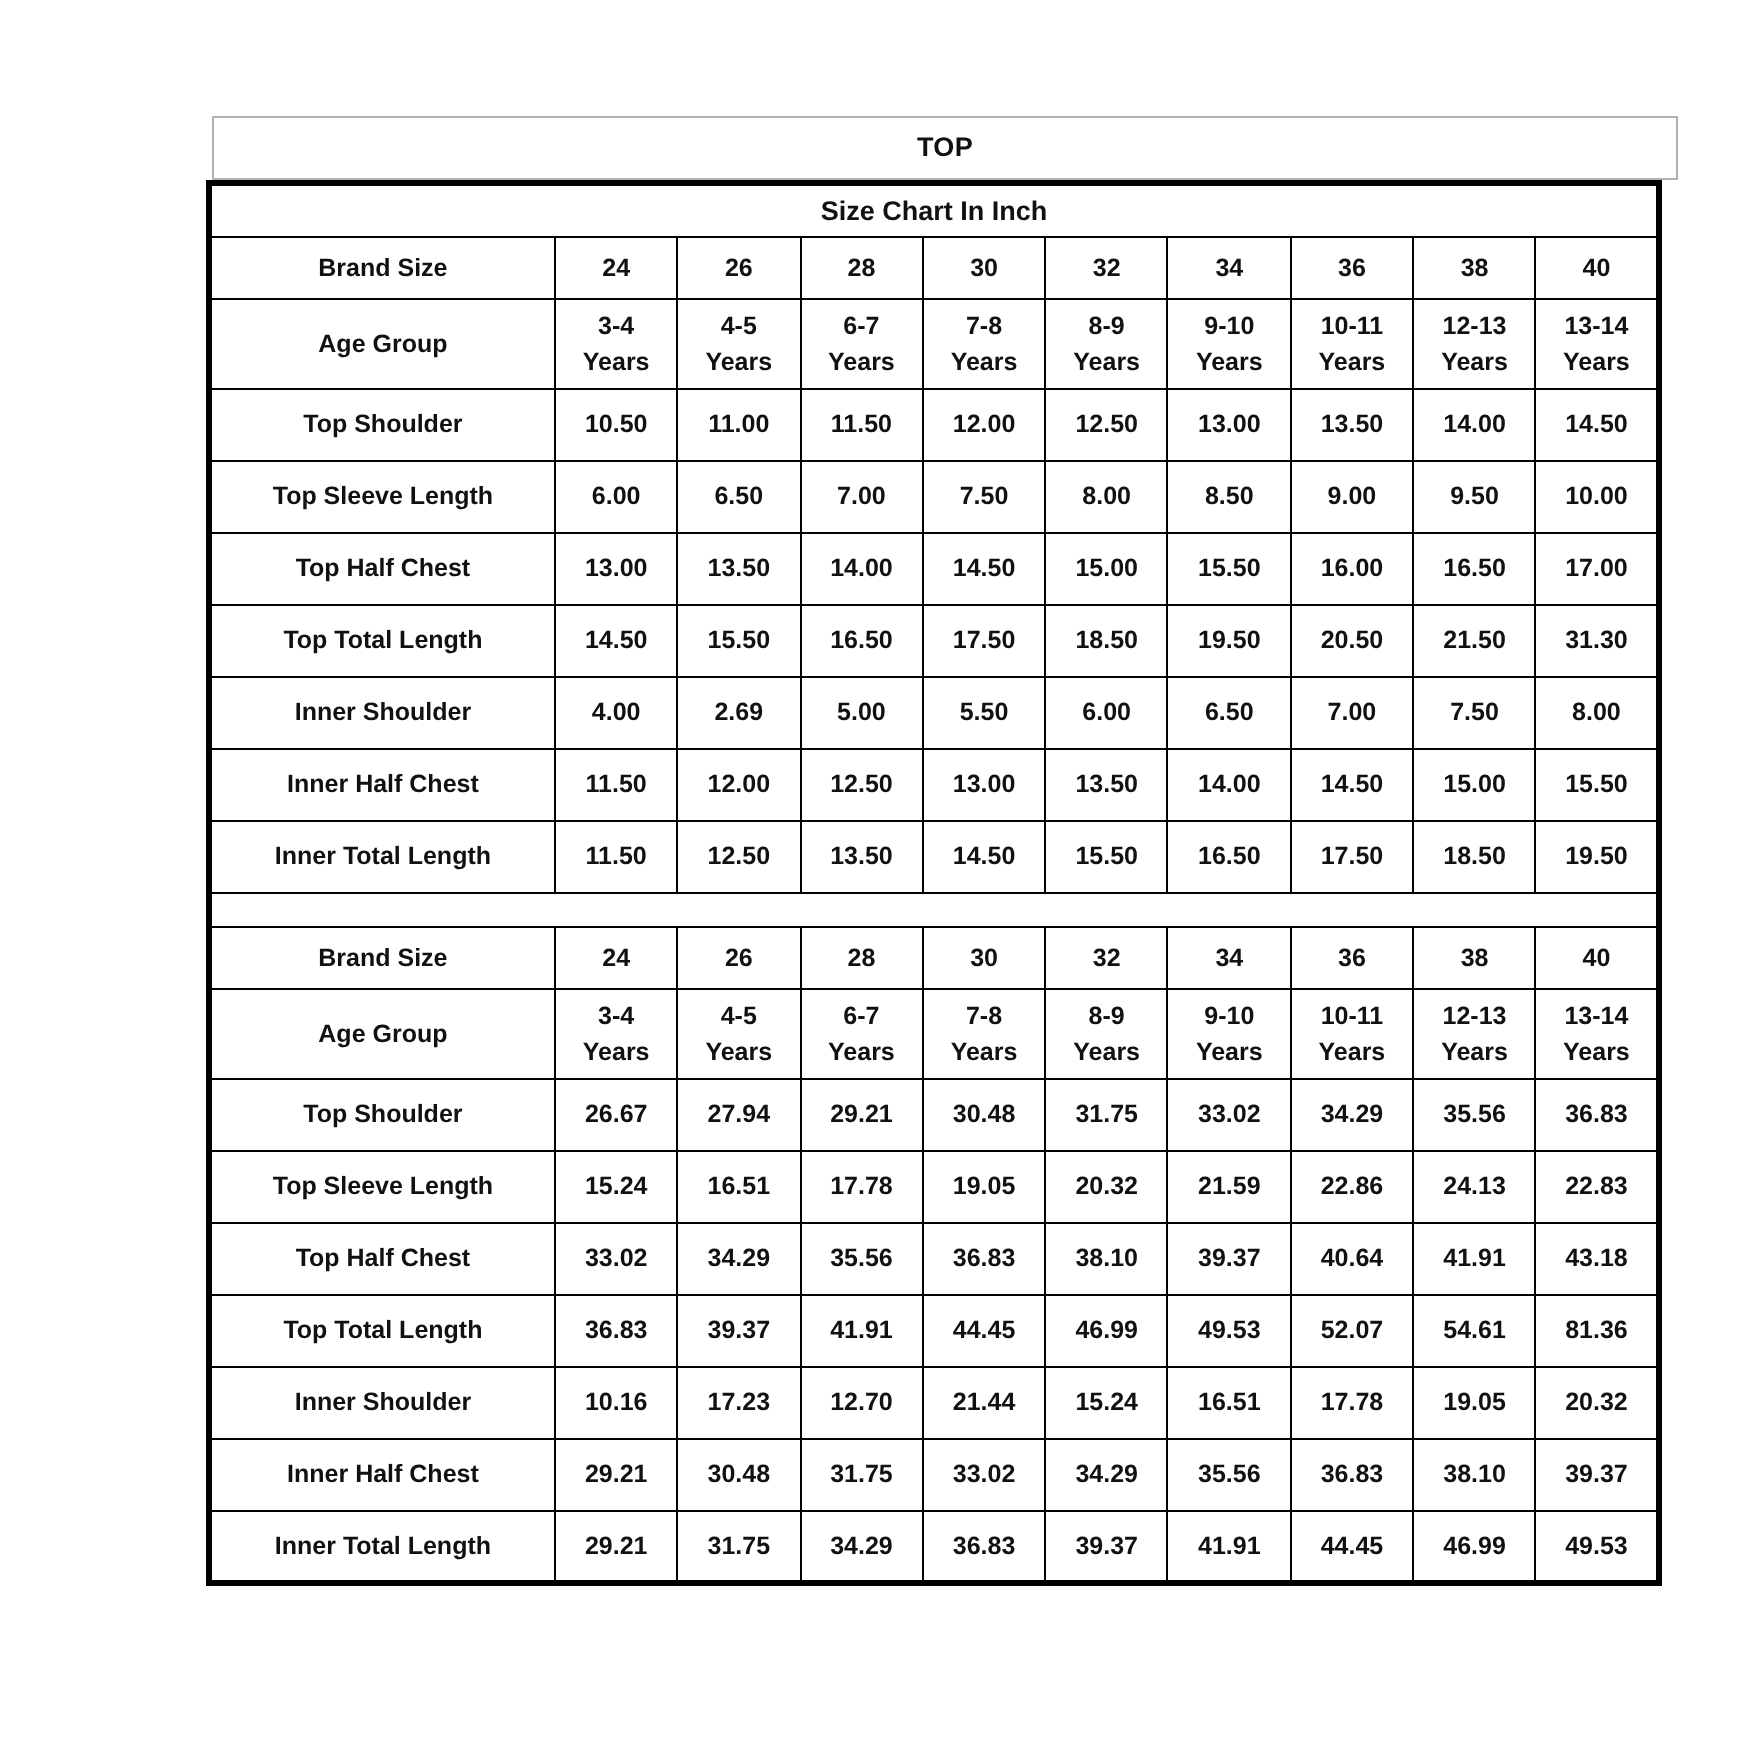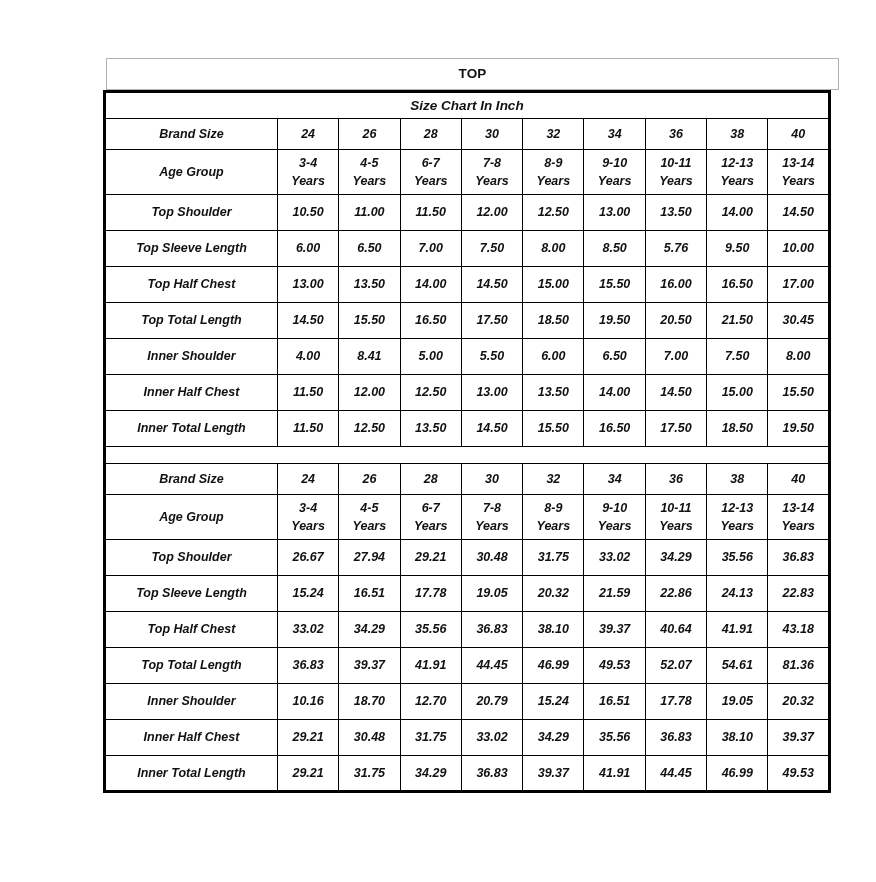--- a/index.html
+++ b/index.html
@@ -29,21 +29,20 @@
     font-weight: bold;
     font-size: 13.5px;
     color: #111111;
     letter-spacing: 0.2px;
   }
   table.size-table {
     border-collapse: collapse;
     table-layout: fixed;
     width: 728px;
     border: 3px solid #000000;
-    font-style: italic;
   }
   table.size-table td {
     box-sizing: border-box;
     border: 1px solid #000000;
     padding: 0 2px;
     text-align: center;
     vertical-align: middle;
     font-weight: bold;
     font-size: 12.5px;
     color: #111111;
@@ -125,21 +124,21 @@
           <td>14.50</td>
         </tr>
         <tr class="data-row">
           <td>Top Sleeve Length</td>
           <td>6.00</td>
           <td>6.50</td>
           <td>7.00</td>
           <td>7.50</td>
           <td>8.00</td>
           <td>8.50</td>
-          <td>5.76</td>
+          <td>9.00</td>
           <td>9.50</td>
           <td>10.00</td>
         </tr>
         <tr class="data-row">
           <td>Top Half Chest</td>
           <td>13.00</td>
           <td>13.50</td>
           <td>14.00</td>
           <td>14.50</td>
           <td>15.00</td>
@@ -151,26 +150,26 @@
         <tr class="data-row">
           <td>Top Total Length</td>
           <td>14.50</td>
           <td>15.50</td>
           <td>16.50</td>
           <td>17.50</td>
           <td>18.50</td>
           <td>19.50</td>
           <td>20.50</td>
           <td>21.50</td>
-          <td>30.45</td>
+          <td>31.30</td>
         </tr>
         <tr class="data-row">
           <td>Inner Shoulder</td>
           <td>4.00</td>
-          <td>8.41</td>
+          <td>2.69</td>
           <td>5.00</td>
           <td>5.50</td>
           <td>6.00</td>
           <td>6.50</td>
           <td>7.00</td>
           <td>7.50</td>
           <td>8.00</td>
         </tr>
         <tr class="data-row">
           <td>Inner Half Chest</td>
@@ -276,23 +275,23 @@
           <td>44.45</td>
           <td>46.99</td>
           <td>49.53</td>
           <td>52.07</td>
           <td>54.61</td>
           <td>81.36</td>
         </tr>
         <tr class="data-row">
           <td>Inner Shoulder</td>
           <td>10.16</td>
-          <td>18.70</td>
+          <td>17.23</td>
           <td>12.70</td>
-          <td>20.79</td>
+          <td>21.44</td>
           <td>15.24</td>
           <td>16.51</td>
           <td>17.78</td>
           <td>19.05</td>
           <td>20.32</td>
         </tr>
         <tr class="data-row">
           <td>Inner Half Chest</td>
           <td>29.21</td>
           <td>30.48</td>

